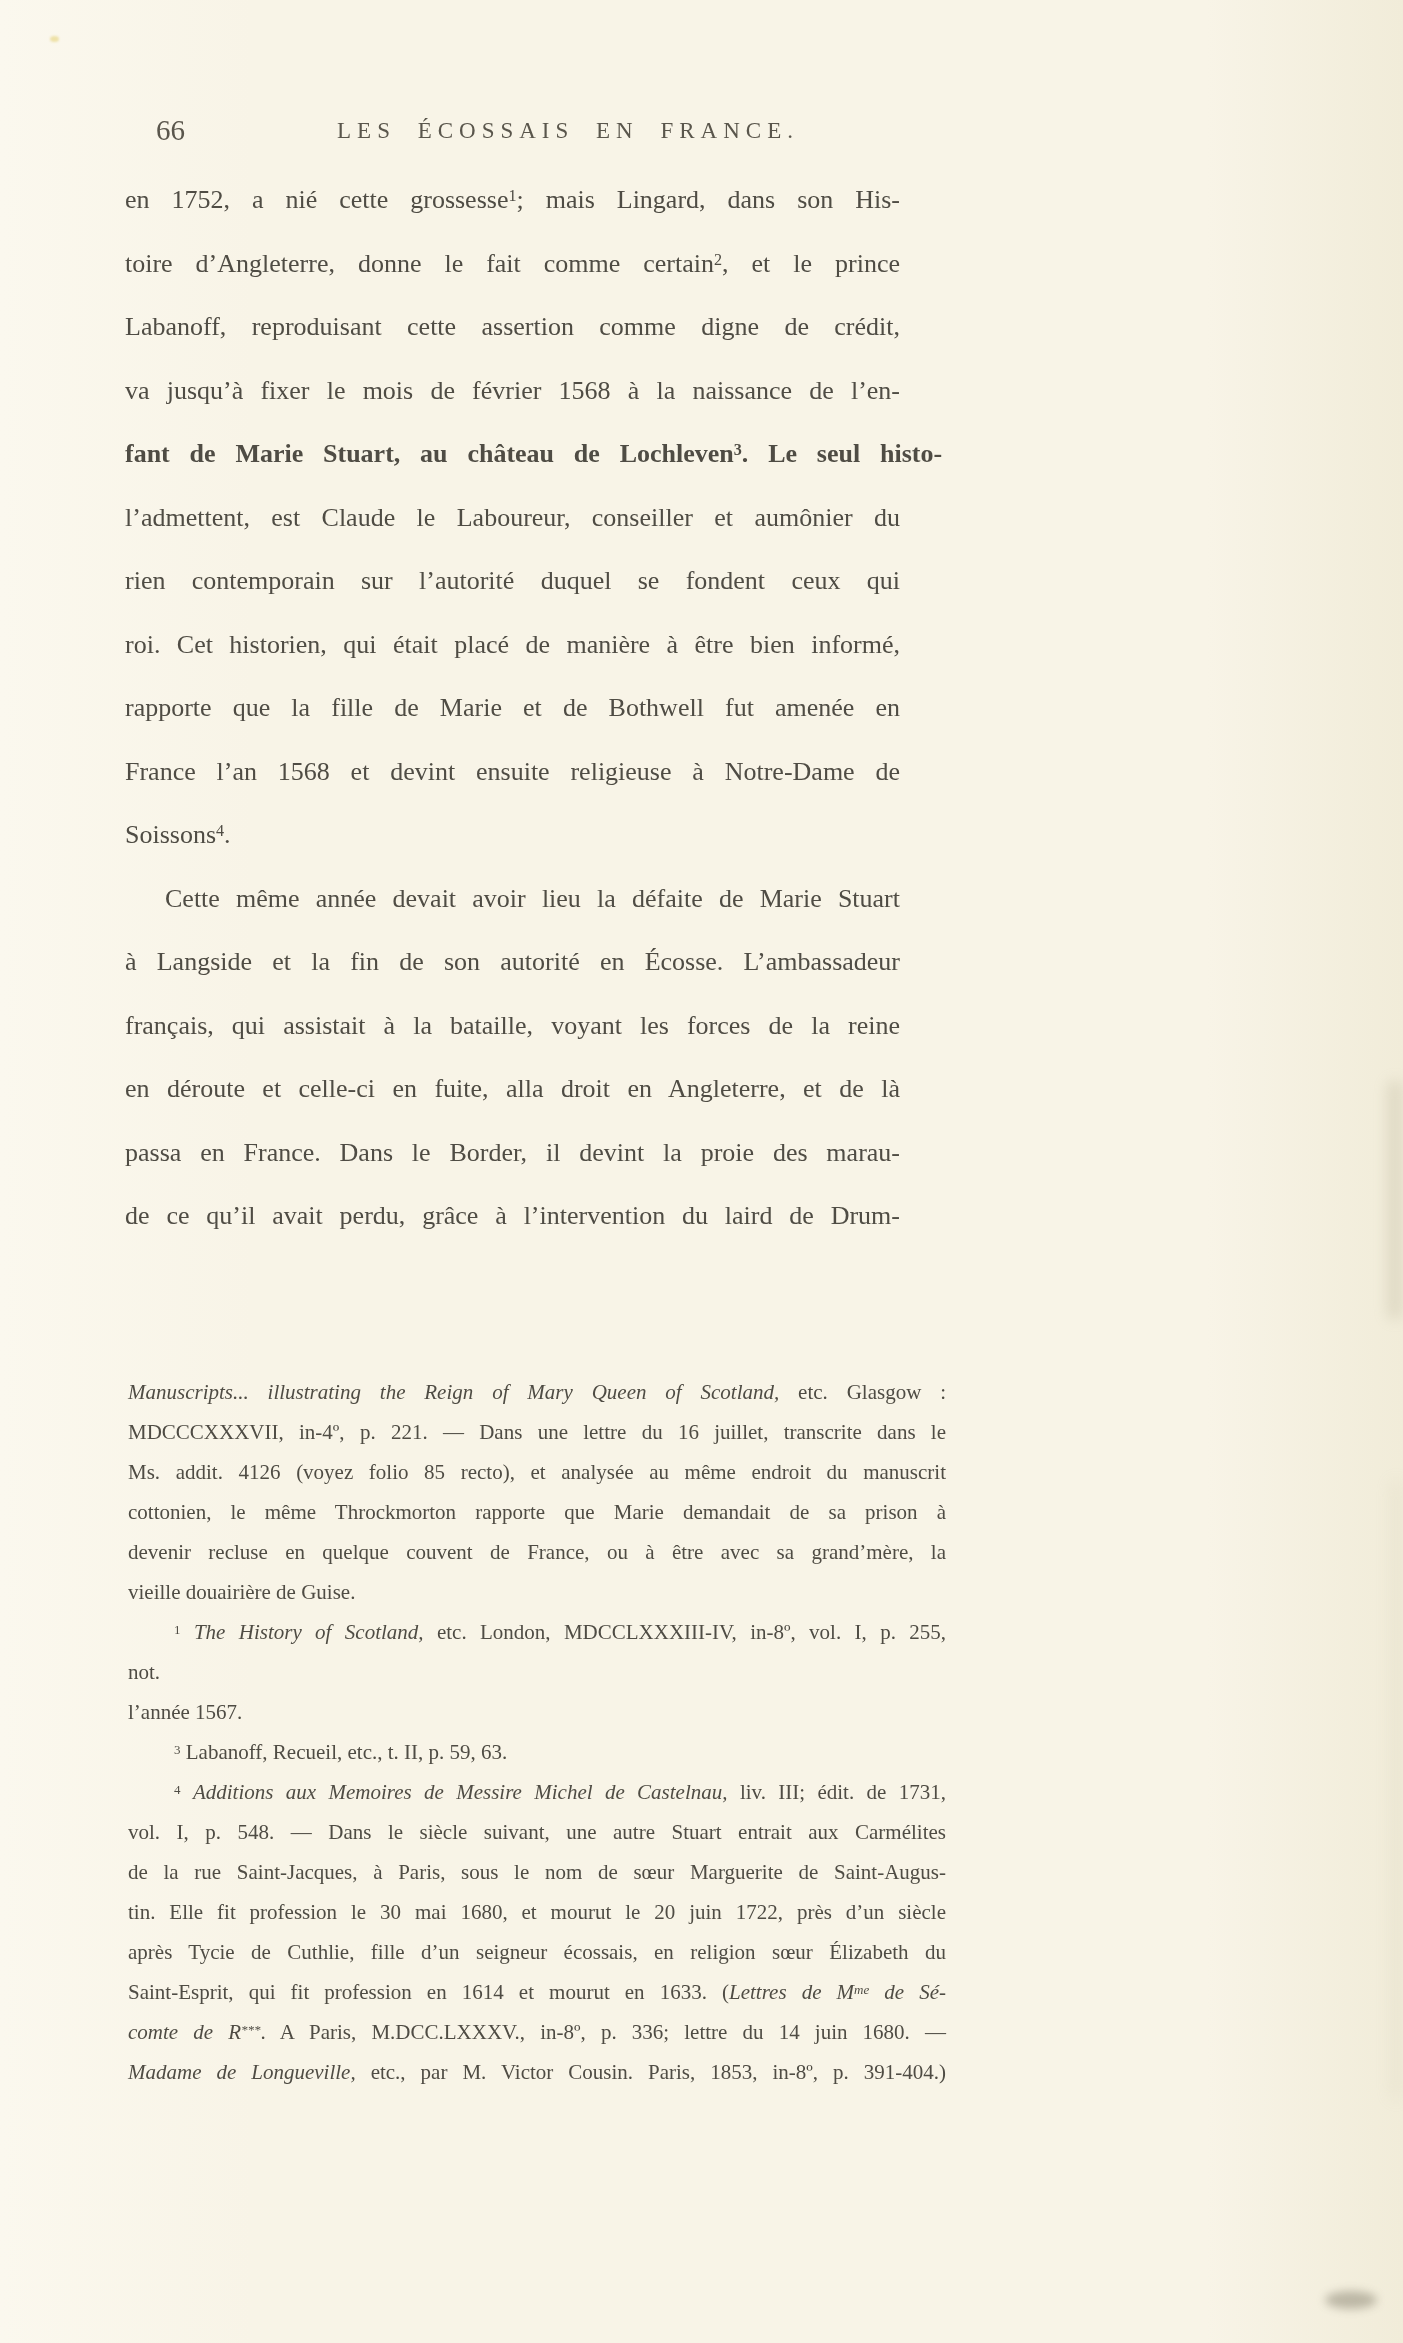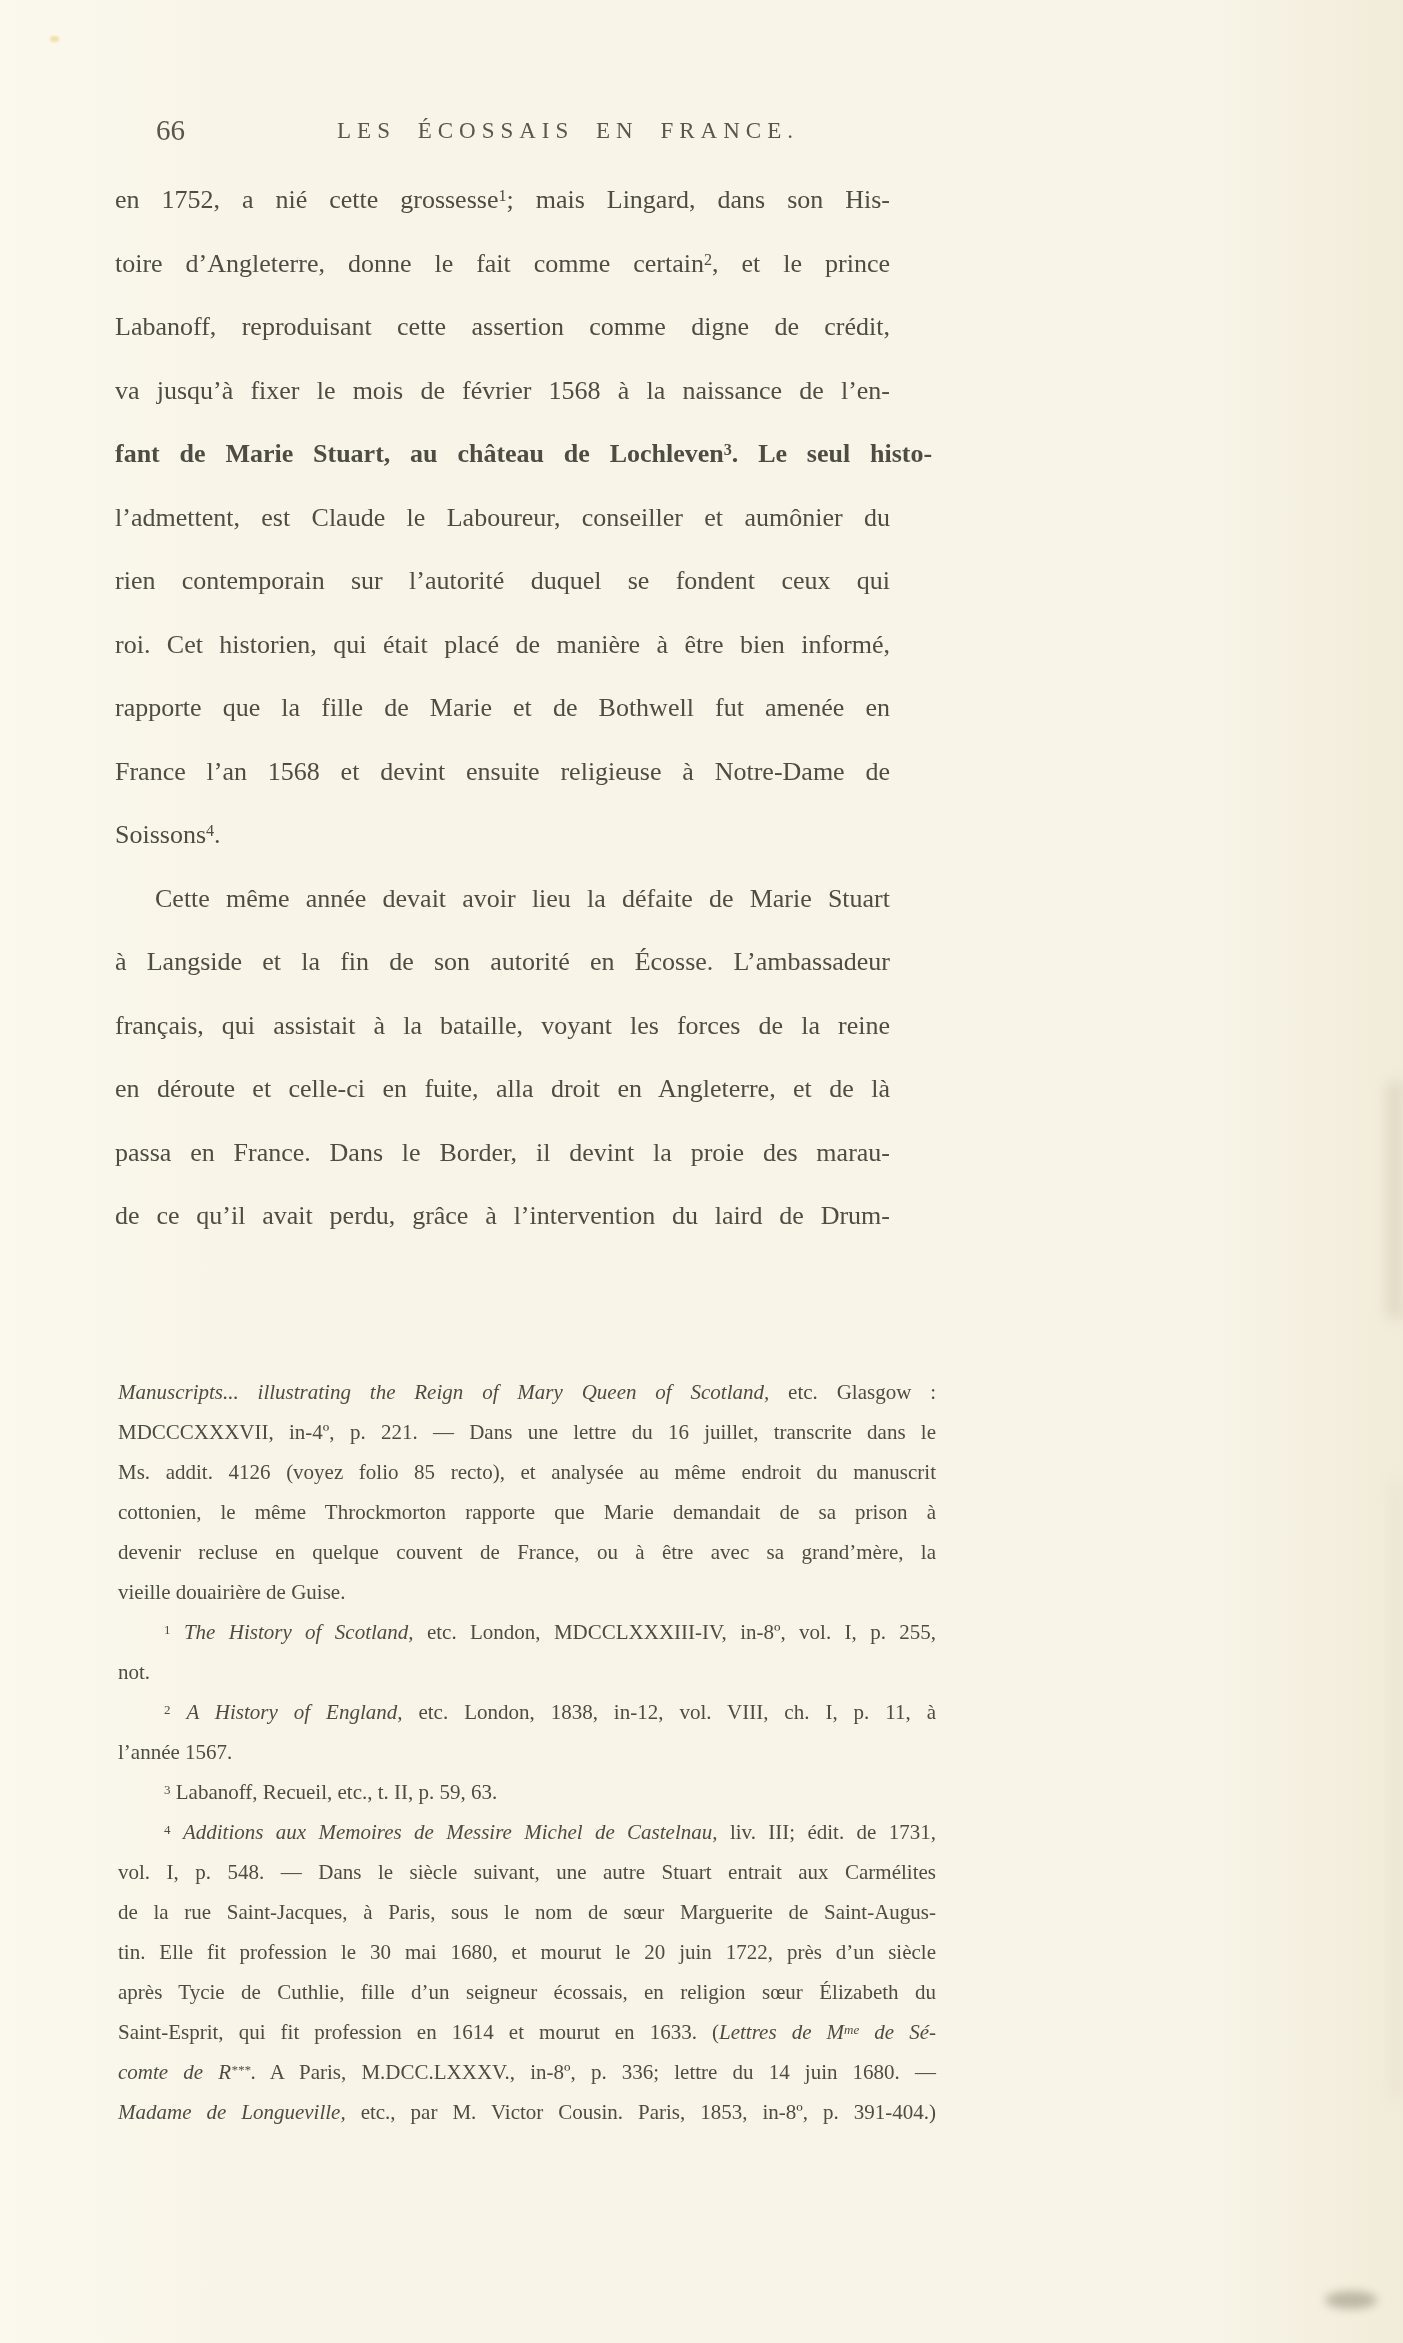--- a/index.html
+++ b/index.html
@@ -38,21 +38,21 @@
     font-size:26px;
   }
   #bodytext .line{height:63.5px;line-height:63.5px;}
   #bodytext .ind{padding-left:40px;}
   #footnotes{
     left:118px;top:1372px;width:818px;
     font-size:21px;
   }
   #footnotes .line{height:40px;line-height:40px;}
   #footnotes .ind{padding-left:46px;}
-  .line{white-space:pre;}
+  .line{white-space:pre;margin-left:10px;}
   .runs{display:inline-block;white-space:pre;}
   .it{font-style:italic;}
   .sp{font-size:62%;position:relative;top:-0.42em;letter-spacing:0;}
   
   .artifact{position:absolute;pointer-events:none;}
   #speck{left:50px;top:36px;width:9px;height:6px;border-radius:50%;
     background:#e3cf6f;opacity:.55;filter:blur(1px);}
   #smudge-right{right:0;top:1080px;width:16px;height:240px;
     background:#b0a98e;opacity:.28;filter:blur(7px);border-radius:8px;}
   #smudge-right2{right:2px;top:1480px;width:10px;height:620px;
@@ -89,21 +89,20 @@
 
   <div id="footnotes" class="tblock">
       <div class="line"><span class="runs" style="word-spacing: 13.5966px;"><span class="it">Manuscripts... illustrating the Reign of Mary Queen of Scotland,</span><span> etc. Glasgow :</span></span></div>
       <div class="line"><span class="runs" style="word-spacing: 10.0204px;"><span>MDCCCXXXVII, in-4º, p. 221. — Dans une lettre du 16 juillet, transcrite dans le</span></span></div>
       <div class="line"><span class="runs" style="word-spacing: 10.3486px;"><span>Ms. addit. 4126 (voyez folio 85 recto), et analysée au même endroit du manuscrit</span></span></div>
       <div class="line"><span class="runs" style="word-spacing: 13.858px;"><span>cottonien, le même Throckmorton rapporte que Marie demandait de sa prison à</span></span></div>
       <div class="line"><span class="runs" style="word-spacing: 12.1082px;"><span>devenir recluse en quelque couvent de France, ou à être avec sa grand’mère, la</span></span></div>
       <div class="line last"><span class="runs" style="word-spacing: 0px;"><span>vieille douairière de Guise.</span></span></div>
       <div class="line ind"><span class="runs" style="word-spacing: 8.11068px;"><span class="sp">1</span><span> </span><span class="it">The History of Scotland,</span><span> etc. London, MDCCLXXXIII-IV, in-8º, vol. I, p. 255,</span></span></div>
       <div class="line last"><span class="runs" style="word-spacing: 0px;"><span>not.</span></span></div>
-      <div class="line ind"><span class="runs" style="word-spacing: 10.6958px;"><span class="sp">2</span><span> </span><span class="it">A History of England,</span><span> etc. London, 1838, in-12, vol. VIII, ch. I, p. 11, à</span></span></div>
       <div class="line last"><span class="runs" style="word-spacing: 0px;"><span>l’année 1567.</span></span></div>
       <div class="line last ind"><span class="runs" style="word-spacing: 0px;"><span class="sp">3</span><span> Labanoff, Recueil, etc., t. II, p. 59, 63.</span></span></div>
       <div class="line ind"><span class="runs" style="word-spacing: 7.11058px;"><span class="sp">4</span><span> </span><span class="it">Additions aux Memoires de Messire Michel de Castelnau,</span><span> liv. III; édit. de 1731,</span></span></div>
       <div class="line"><span class="runs" style="word-spacing: 11.2321px;"><span>vol. I, p. 548. — Dans le siècle suivant, une autre Stuart entrait aux Carmélites</span></span></div>
       <div class="line"><span class="runs" style="word-spacing: 10.4195px;"><span>de la rue Saint-Jacques, à Paris, sous le nom de sœur Marguerite de Saint-Augus-</span></span></div>
       <div class="line"><span class="runs" style="word-spacing: 8.6582px;"><span>tin. Elle fit profession le 30 mai 1680, et mourut le 20 juin 1722, près d’un siècle</span></span></div>
       <div class="line"><span class="runs" style="word-spacing: 11.1706px;"><span>après Tycie de Cuthlie, fille d’un seigneur écossais, en religion sœur Élizabeth du</span></span></div>
       <div class="line"><span class="runs" style="word-spacing: 9.82366px;"><span>Saint-Esprit, qui fit profession en 1614 et mourut en 1633. (</span><span class="it">Lettres de M</span><span class="it sp">me</span><span class="it"> de Sé-</span></span></div>
       <div class="line"><span class="runs" style="word-spacing: 9.88951px;"><span class="it">comte de R</span><span class="it sp">***</span><span>. A Paris, M.DCC.LXXXV., in-8º, p. 336; lettre du 14 juin 1680. —</span></span></div>
       <div class="line"><span class="runs" style="word-spacing: 9.72786px;"><span class="it">Madame de Longueville,</span><span> etc., par M. Victor Cousin. Paris, 1853, in-8º, p. 391-404.)</span></span></div>

